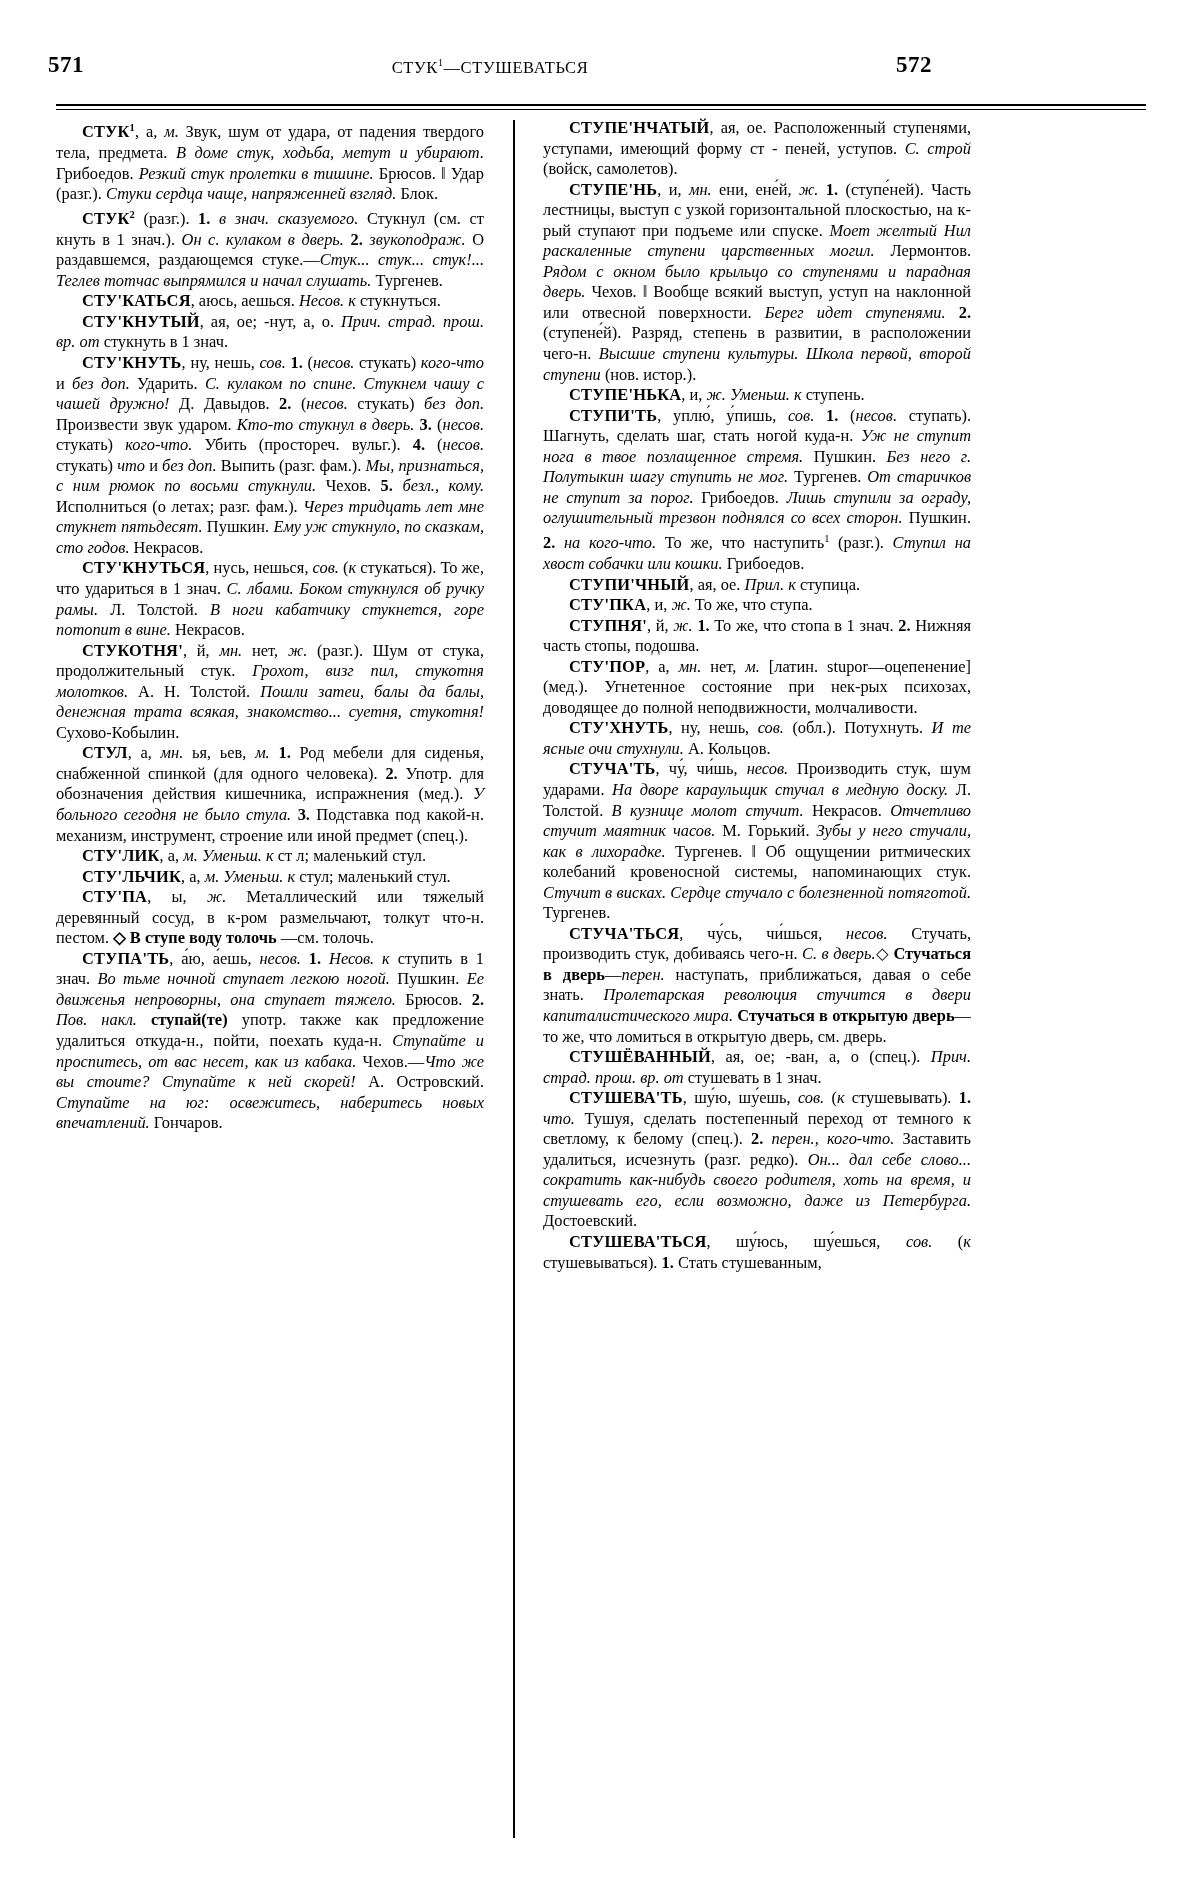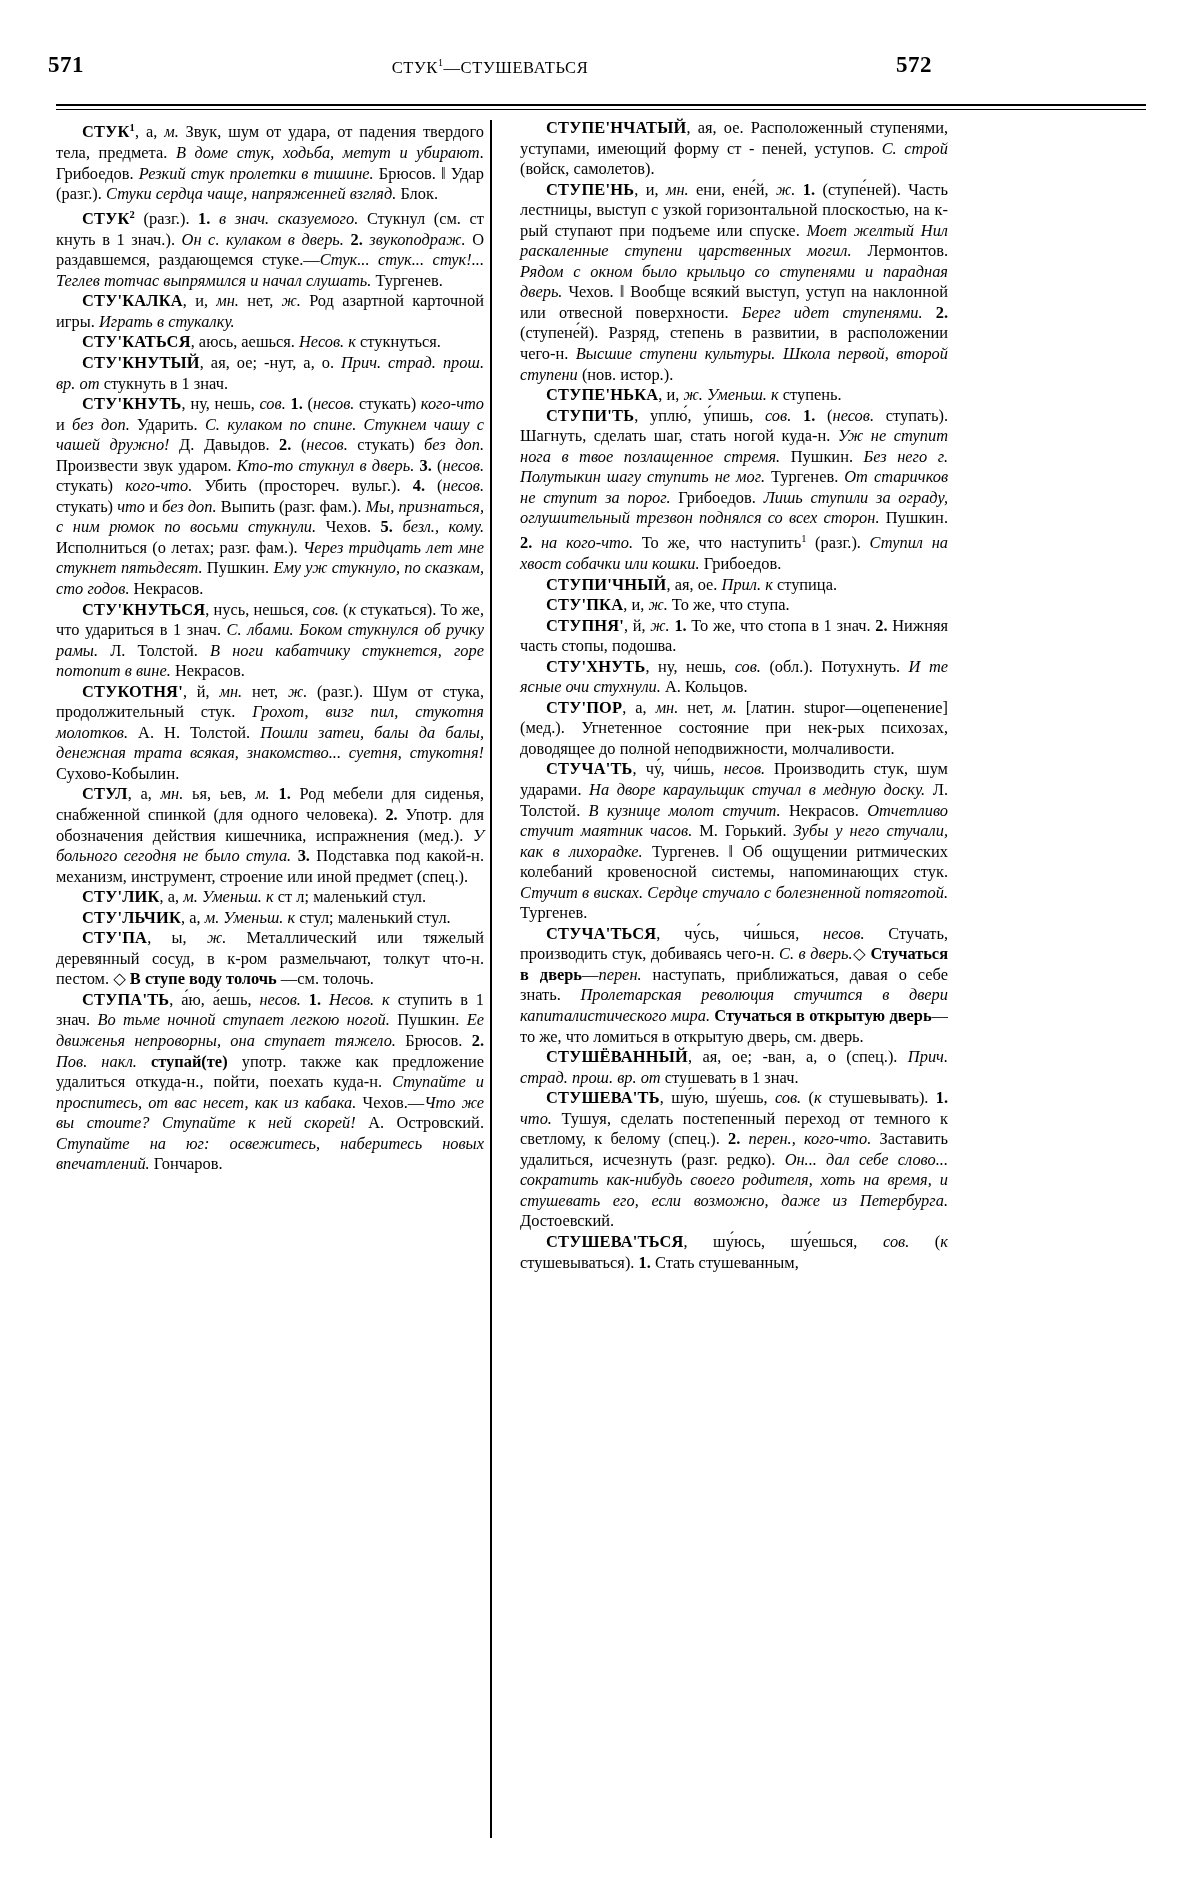--- a/index.html
+++ b/index.html
@@ -72,21 +72,21 @@
     gap: 0;
   }
   .col {
     width: 428px;
     font-size: 16.4px;
     line-height: 20.55px;
     text-align: justify;
     text-justify: inter-word;
     hyphens: manual;
   }
-  .col-left  { padding-right: 6px; }
+  .col-left  { padding-right: 29px; font-family: Liberation Serif, serif; }
   .col-right { padding-left: 28px; }
   .divider {
     width: 2px;
     background: #000;
     margin: 2px 0 0 0;
     align-self: stretch;
     flex: 0 0 2px;
   }
 
   .entry {
@@ -117,43 +117,42 @@
 
   <div class="rules">
     <div class="rule-thick"></div>
     <div class="rule-thin"></div>
   </div>
 
   <div class="columns">
     <div class="col col-left">
         <p class="entry"><span class="hw">СТУК<span class="sup">1</span></span>, а, <span class="it">м.</span> Звук, шум от удара, от падения твердого тела, предмета. <span class="it">В доме стук, ходьба, метут и убирают.</span> Грибоедов. <span class="it">Резкий стук пролетки в тишине.</span> Брюсов. <span class="pipe">‖</span> Удар (разг.). <span class="it">Стуки сердца чаще, напряженней взгляд.</span> Блок.</p>
         <p class="entry"><span class="hw">СТУК<span class="sup">2</span></span> (разг.). <span class="bo">1.</span> <span class="it">в знач. сказуемого.</span> Стукнул (см. ст кнуть в 1 знач.). <span class="it">Он с. кулаком в дверь.</span> <span class="bo">2.</span> <span class="it">звукоподраж.</span> О раздавшемся, раздающемся стуке.—<span class="it">Стук... стук... стук!... Теглев тотчас выпрямился и начал слушать.</span> Тургенев.</p>
-        <p class="entry"><span class="hw">СТУ'КАЛКА</span>, и, <span class="it">мн.</span> нет, <span class="it">ж.</span> Род азартной карточной игры. <span class="it">Играть в стукалку.</span></p>
         <p class="entry"><span class="hw">СТУ'КАТЬСЯ</span>, аюсь, аешься. <span class="it">Несов.</span> <span class="it">к</span> стукнуться.</p>
         <p class="entry"><span class="hw">СТУ'КНУТЫЙ</span>, ая, ое; -нут, а, о. <span class="it">Прич. страд. прош. вр. от</span> стукнуть в 1 знач.</p>
         <p class="entry"><span class="hw">СТУ'КНУТЬ</span>, ну, нешь, <span class="it">сов.</span> <span class="bo">1.</span> (<span class="it">несов.</span> стукать) <span class="it">кого-что</span> и <span class="it">без доп.</span> Ударить. <span class="it">С. кулаком по спине. Стукнем чашу с чашей дружно!</span> Д. Давыдов. <span class="bo">2.</span> (<span class="it">несов.</span> стукать) <span class="it">без доп.</span> Произвести звук ударом. <span class="it">Кто-то стукнул в дверь.</span> <span class="bo">3.</span> (<span class="it">несов.</span> стукать) <span class="it">кого-что.</span> Убить (простореч. вульг.). <span class="bo">4.</span> (<span class="it">несов.</span> стукать) <span class="it">что</span> и <span class="it">без доп.</span> Выпить (разг. фам.). <span class="it">Мы, признаться, с ним рюмок по восьми стукнули.</span> Чехов. <span class="bo">5.</span> <span class="it">безл., кому.</span> Исполниться (о летах; разг. фам.). <span class="it">Через тридцать лет мне стукнет пятьдесят.</span> Пушкин. <span class="it">Ему уж стукнуло, по сказкам, сто годов.</span> Некрасов.</p>
         <p class="entry"><span class="hw">СТУ'КНУТЬСЯ</span>, нусь, нешься, <span class="it">сов.</span> (<span class="it">к</span> стукаться). То же, что удариться в 1 знач. <span class="it">С. лбами. Боком стукнулся об ручку рамы.</span> Л. Толстой. <span class="it">В ноги кабатчику стукнется, горе потопит в вине.</span> Некрасов.</p>
         <p class="entry"><span class="hw">СТУКОТНЯ'</span>, й, <span class="it">мн.</span> нет, <span class="it">ж.</span> (разг.). Шум от стука, продолжительный стук. <span class="it">Грохот, визг пил, стукотня молотков.</span> А. Н. Толстой. <span class="it">Пошли затеи, балы да балы, денежная трата всякая, знакомство... суетня, стукотня!</span> Сухово-Кобылин.</p>
         <p class="entry"><span class="hw">СТУЛ</span>, а, <span class="it">мн.</span> ья, ьев, <span class="it">м.</span> <span class="bo">1.</span> Род мебели для сиденья, снабженной спинкой (для одного человека). <span class="bo">2.</span> Употр. для обозначения действия кишечника, испражнения (мед.). <span class="it">У больного сегодня не было стула.</span> <span class="bo">3.</span> Подставка под какой-н. механизм, инструмент, строение или иной предмет (спец.).</p>
         <p class="entry"><span class="hw">СТУ'ЛИК</span>, а, <span class="it">м. Уменьш. к</span> ст л; маленький стул.</p>
         <p class="entry"><span class="hw">СТУ'ЛЬЧИК</span>, а, <span class="it">м. Уменьш. к</span> стул; маленький стул.</p>
         <p class="entry"><span class="hw">СТУ'ПА</span>, ы, <span class="it">ж.</span> Металлический или тяжелый деревянный сосуд, в к-ром размельчают, толкут что-н. пестом. <span class="dia">◇</span> <span class="bo">В ступе воду толочь</span> —см. толочь.</p>
         <p class="entry"><span class="hw">СТУПА'ТЬ</span>, а́ю, а́ешь, <span class="it">несов.</span> <span class="bo">1.</span> <span class="it">Несов. к</span> ступить в 1 знач. <span class="it">Во тьме ночной ступает легкою ногой.</span> Пушкин. <span class="it">Ее движенья непроворны, она ступает тяжело.</span> Брюсов. <span class="bo">2.</span> <span class="it">Пов. накл.</span> <span class="bo">ступай(те)</span> употр. также как предложение удалиться откуда-н., пойти, поехать куда-н. <span class="it">Ступайте и проспитесь, от вас несет, как из кабака.</span> Чехов.—<span class="it">Что же вы стоите? Ступайте к ней скорей!</span> А. Островский. <span class="it">Ступайте на юг: освежитесь, наберитесь новых впечатлений.</span> Гончаров.</p>
       </div>
     <div class="divider"></div>
     <div class="col col-right">
         <p class="entry"><span class="hw">СТУПЕ'НЧАТЫЙ</span>, ая, ое. Расположенный ступенями, уступами, имеющий форму ст - пеней, уступов. <span class="it">С. строй</span> (войск, самолетов).</p>
         <p class="entry"><span class="hw">СТУПЕ'НЬ</span>, и, <span class="it">мн.</span> ени, ене́й, <span class="it">ж.</span> <span class="bo">1.</span> (ступе́ней). Часть лестницы, выступ с узкой горизонтальной плоскостью, на к-рый ступают при подъеме или спуске. <span class="it">Моет желтый Нил раскаленные ступени царственных могил.</span> Лермонтов. <span class="it">Рядом с окном было крыльцо со ступенями и парадная дверь.</span> Чехов. <span class="pipe">‖</span> Вообще всякий выступ, уступ на наклонной или отвесной поверхности. <span class="it">Берег идет ступенями.</span> <span class="bo">2.</span> (ступене́й). Разряд, степень в развитии, в расположении чего-н. <span class="it">Высшие ступени культуры. Школа первой, второй ступени</span> (нов. истор.).</p>
         <p class="entry"><span class="hw">СТУПЕ'НЬКА</span>, и, <span class="it">ж. Уменьш. к</span> ступень.</p>
         <p class="entry"><span class="hw">СТУПИ'ТЬ</span>, уплю́, у́пишь, <span class="it">сов.</span> <span class="bo">1.</span> (<span class="it">несов.</span> ступать). Шагнуть, сделать шаг, стать ногой куда-н. <span class="it">Уж не ступит нога в твое позлащенное стремя.</span> Пушкин. <span class="it">Без него г. Полутыкин шагу ступить не мог.</span> Тургенев. <span class="it">От старичков не ступит за порог.</span> Грибоедов. <span class="it">Лишь ступили за ограду, оглушительный трезвон поднялся со всех сторон.</span> Пушкин. <span class="bo">2.</span> <span class="it">на кого-что.</span> То же, что наступить<span class="sup">1</span> (разг.). <span class="it">Ступил на хвост собачки или кошки.</span> Грибоедов.</p>
         <p class="entry"><span class="hw">СТУПИ'ЧНЫЙ</span>, ая, ое. <span class="it">Прил. к</span> ступица.</p>
         <p class="entry"><span class="hw">СТУ'ПКА</span>, и, <span class="it">ж.</span> То же, что ступа.</p>
         <p class="entry"><span class="hw">СТУПНЯ'</span>, й, <span class="it">ж.</span> <span class="bo">1.</span> То же, что стопа в 1 знач. <span class="bo">2.</span> Нижняя часть стопы, подошва.</p>
+        <p class="entry"><span class="hw">СТУ'ПОР</span>, а, <span class="it">мн.</span> нет, <span class="it">м.</span> [латин. stupor—оцепенение] (мед.). Угнетенное состояние при нек-рых психозах, доводящее до полной неподвижности, молчаливости.</p>
         <p class="entry"><span class="hw">СТУ'ХНУТЬ</span>, ну, нешь, <span class="it">сов.</span> (обл.). Потухнуть. <span class="it">И те ясные очи стухнули.</span> А. Кольцов.</p>
-        <p class="entry"><span class="hw">СТУ'ПОР</span>, а, <span class="it">мн.</span> нет, <span class="it">м.</span> [латин. stupor—оцепенение] (мед.). Угнетенное состояние при нек-рых психозах, доводящее до полной неподвижности, молчаливости.</p>
         <p class="entry"><span class="hw">СТУЧА'ТЬ</span>, чу́, чи́шь, <span class="it">несов.</span> Производить стук, шум ударами. <span class="it">На дворе караульщик стучал в медную доску.</span> Л. Толстой. <span class="it">В кузнице молот стучит.</span> Некрасов. <span class="it">Отчетливо стучит маятник часов.</span> М. Горький. <span class="it">Зубы у него стучали, как в лихорадке.</span> Тургенев. <span class="pipe">‖</span> Об ощущении ритмических колебаний кровеносной системы, напоминающих стук. <span class="it">Стучит в висках. Сердце стучало с болезненной потяготой.</span> Тургенев.</p>
         <p class="entry"><span class="hw">СТУЧА'ТЬСЯ</span>, чу́сь, чи́шься, <span class="it">несов.</span> Стучать, производить стук, добиваясь чего-н. <span class="it">С. в дверь.</span><span class="dia">◇</span> <span class="bo">Стучаться в дверь</span>—<span class="it">перен.</span> наступать, приближаться, давая о себе знать. <span class="it">Пролетарская революция стучится в двери капиталистического мира.</span> <span class="bo">Стучаться в открытую дверь</span>—то же, что ломиться в открытую дверь, см. дверь.</p>
         <p class="entry"><span class="hw">СТУШЁВАННЫЙ</span>, ая, ое; -ван, а, о (спец.). <span class="it">Прич. страд. прош. вр. от</span> стушевать в 1 знач.</p>
         <p class="entry"><span class="hw">СТУШЕВА'ТЬ</span>, шу́ю, шу́ешь, <span class="it">сов.</span> (<span class="it">к</span> стушевывать). <span class="bo">1.</span> <span class="it">что.</span> Тушуя, сделать постепенный переход от темного к светлому, к белому (спец.). <span class="bo">2.</span> <span class="it">перен., кого-что.</span> Заставить удалиться, исчезнуть (разг. редко). <span class="it">Он... дал себе слово... сократить как-нибудь своего родителя, хоть на время, и стушевать его, если возможно, даже из Петербурга.</span> Достоевский.</p>
         <p class="entry"><span class="hw">СТУШЕВА'ТЬСЯ</span>, шу́юсь, шу́ешься, <span class="it">сов.</span> (<span class="it">к</span> стушевываться). <span class="bo">1.</span> Стать стушеванным,</p>
       </div>
   </div>
 
 </div>
 

